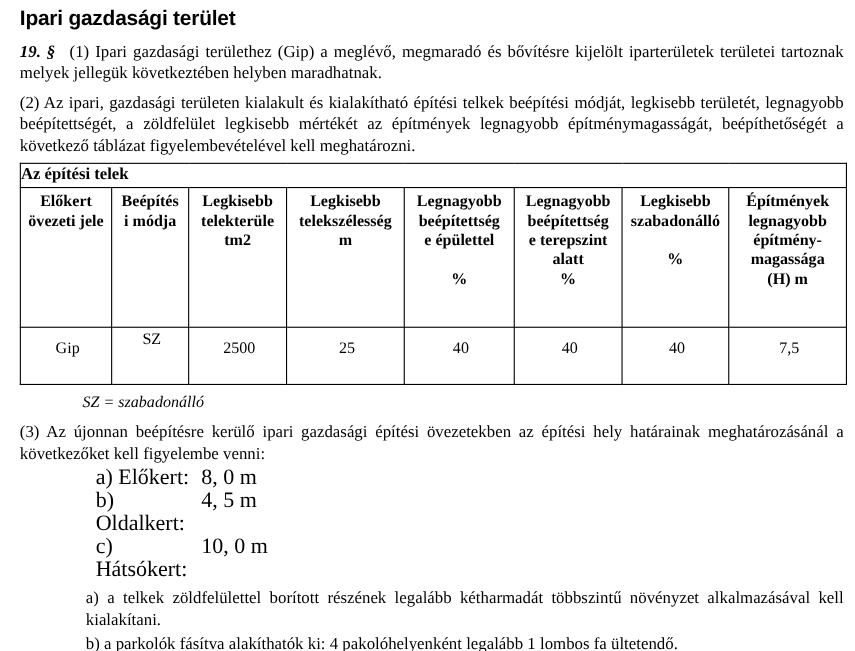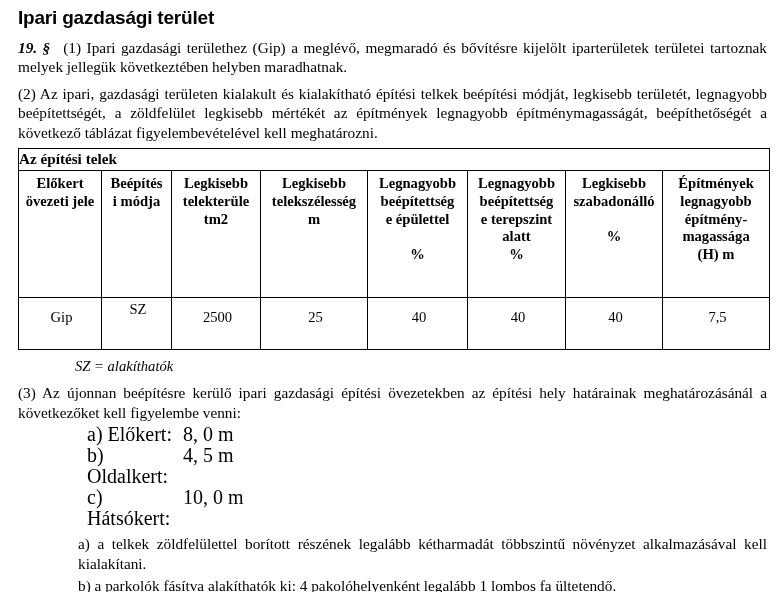--- a/index.html
+++ b/index.html
@@ -220,21 +220,21 @@
         <td class="cell">2500</td>
         <td class="cell">25</td>
         <td class="cell">40</td>
         <td class="cell">40</td>
         <td class="cell">40</td>
         <td class="cell">7,5</td>
       </tr>
     </tbody>
   </table>
 
-  <p class="legend">SZ = alakíthatók</p>
+  <p class="legend">SZ = szabadonálló</p>
 
   <p class="para para-3">(3) Az újonnan beépítésre kerülő ipari gazdasági építési övezetekben az építési hely határainak meghatározásánál a következőket kell figyelembe venni:</p>
 
   <div class="sublist">
     <div class="kert-row">
       <span class="kert-label">a) Előkert:</span>
       <span class="kert-value">8, 0 m</span>
     </div>
     <div class="kert-row">
       <span class="kert-label">b) Oldalkert:</span>

